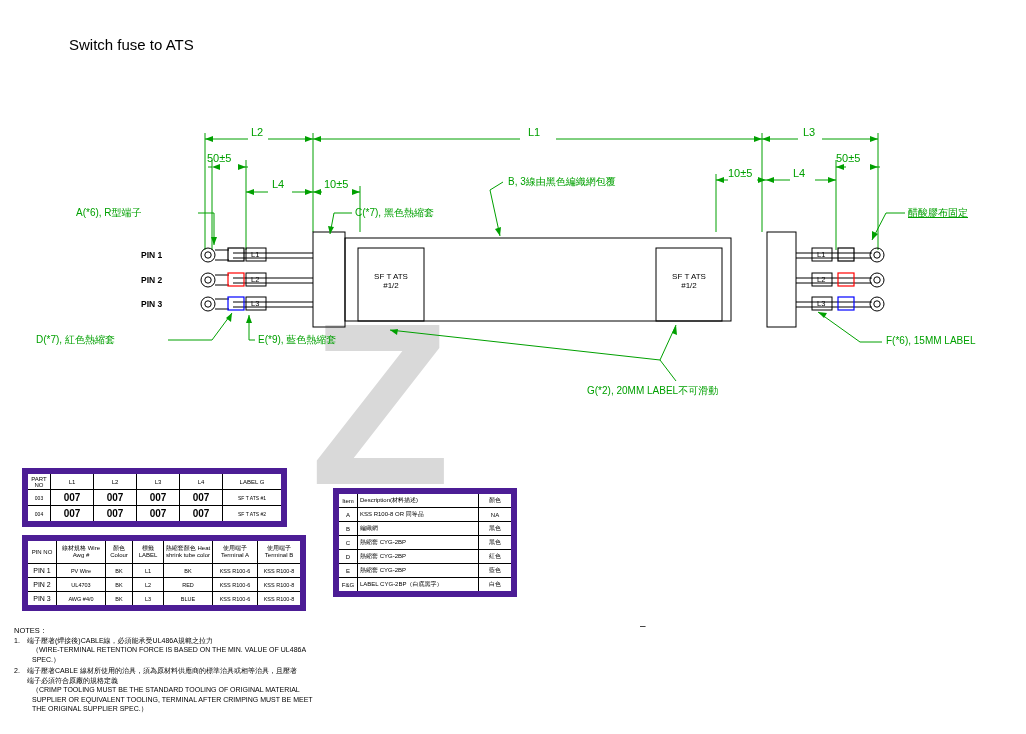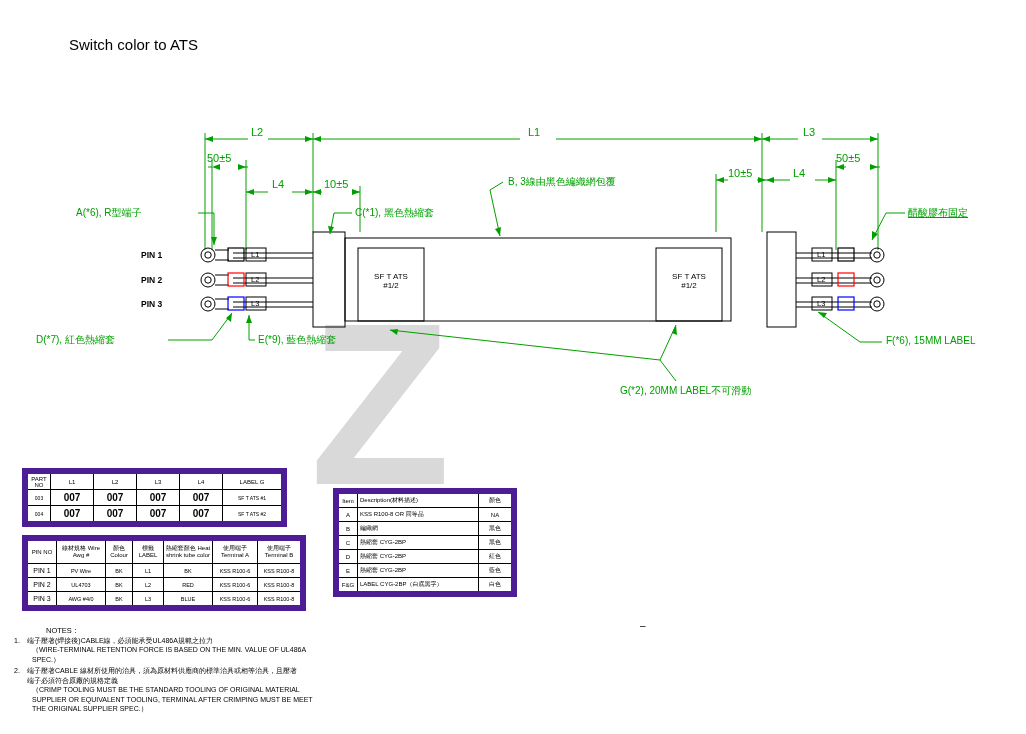--- a/index.html
+++ b/index.html
@@ -44,34 +44,34 @@
   table.t2 td{height:13px;}
   table.t2 td.hh{font-size:6px;line-height:7px;}
   table.t2 td.v{font-size:7px;}
   table.t2 td.sm{font-size:5.5px;}
 
   table.t3{left:333px;top:488px;}
   table.t3 td{height:13px;font-size:6px;}
   table.t3 td.l{text-align:left;padding-left:2px;}
 
   .notes{position:absolute;left:14px;top:626px;font-size:7px;color:#000;line-height:9.5px;}
-  .notes .hd{font-size:7.5px;margin-left:32px;}
+  .notes .hd{font-size:7.5px;}
   .notes .row{display:flex;}
   .notes .num{width:13px;flex:0 0 13px;}
   .notes .txt{flex:1;}
   .dash{position:absolute;left:640px;top:620px;font-size:10px;color:#000;}
 </style>
 </head>
 <body>
 
 <div id="stage">
 
   <div class="wm">Z</div>
 
-  <div class="title">Switch color to ATS</div>
+  <div class="title">Switch fuse to ATS</div>
 
   <svg viewBox="0 0 1026 734">
     <g stroke="#00a000" stroke-width="1" fill="none">
 
       <line x1="205" y1="139" x2="248" y2="139"></line>
       <line x1="268" y1="139" x2="313" y2="139"></line>
       <line x1="205" y1="133" x2="205" y2="250"></line>
       <line x1="313" y1="133" x2="313" y2="232"></line>
       <path d="M205,139 l8,-3 l0,6 z" fill="#00a000" stroke="none"></path>
       <path d="M313,139 l-8,-3 l0,6 z" fill="#00a000" stroke="none"></path>
@@ -230,27 +230,27 @@
   <div class="dimlbl" style="left:528px;top:126px;">L1</div>
   <div class="dimlbl" style="left:803px;top:126px;">L3</div>
   <div class="dimlbl" style="left:272px;top:178px;">L4</div>
   <div class="dimlbl" style="left:793px;top:167px;">L4</div>
   <div class="dimlbl" style="left:207px;top:152px;">50±5</div>
   <div class="dimlbl" style="left:836px;top:152px;">50±5</div>
   <div class="dimlbl" style="left:324px;top:178px;">10±5</div>
   <div class="dimlbl" style="left:728px;top:167px;">10±5</div>
 
   <div class="lbl" style="left:76px;top:206px;">A(*6), R型端子</div>
-  <div class="lbl" style="left:355px;top:206px;">C(*1), 黑色熱縮套</div>
+  <div class="lbl" style="left:355px;top:206px;">C(*7), 黑色熱縮套</div>
   <div class="lbl" style="left:508px;top:175px;">B, 3線由黑色編織網包覆</div>
   <div class="lbl" style="left:908px;top:206px;text-decoration:underline;">醋酸膠布固定</div>
   <div class="lbl" style="left:36px;top:333px;">D(*7), 紅色熱縮套</div>
   <div class="lbl" style="left:258px;top:333px;">E(*9), 藍色熱縮套</div>
   <div class="lbl" style="left:886px;top:335px;">F(*6), 15MM LABEL</div>
-  <div class="lbl" style="left:620px;top:384px;">G(*2), 20MM LABEL不可滑動</div>
+  <div class="lbl" style="left:587px;top:384px;">G(*2), 20MM LABEL不可滑動</div>
 
   <div class="pinlbl" style="left:141px;top:250px;">PIN 1</div>
   <div class="pinlbl" style="left:141px;top:275px;">PIN 2</div>
   <div class="pinlbl" style="left:141px;top:299px;">PIN 3</div>
 
   <div class="conlbl" style="left:251px;top:250px;">L1</div>
   <div class="conlbl" style="left:251px;top:275px;">L2</div>
   <div class="conlbl" style="left:251px;top:299px;">L3</div>
 
   <div class="conlbl" style="left:817px;top:250px;">L1</div>

